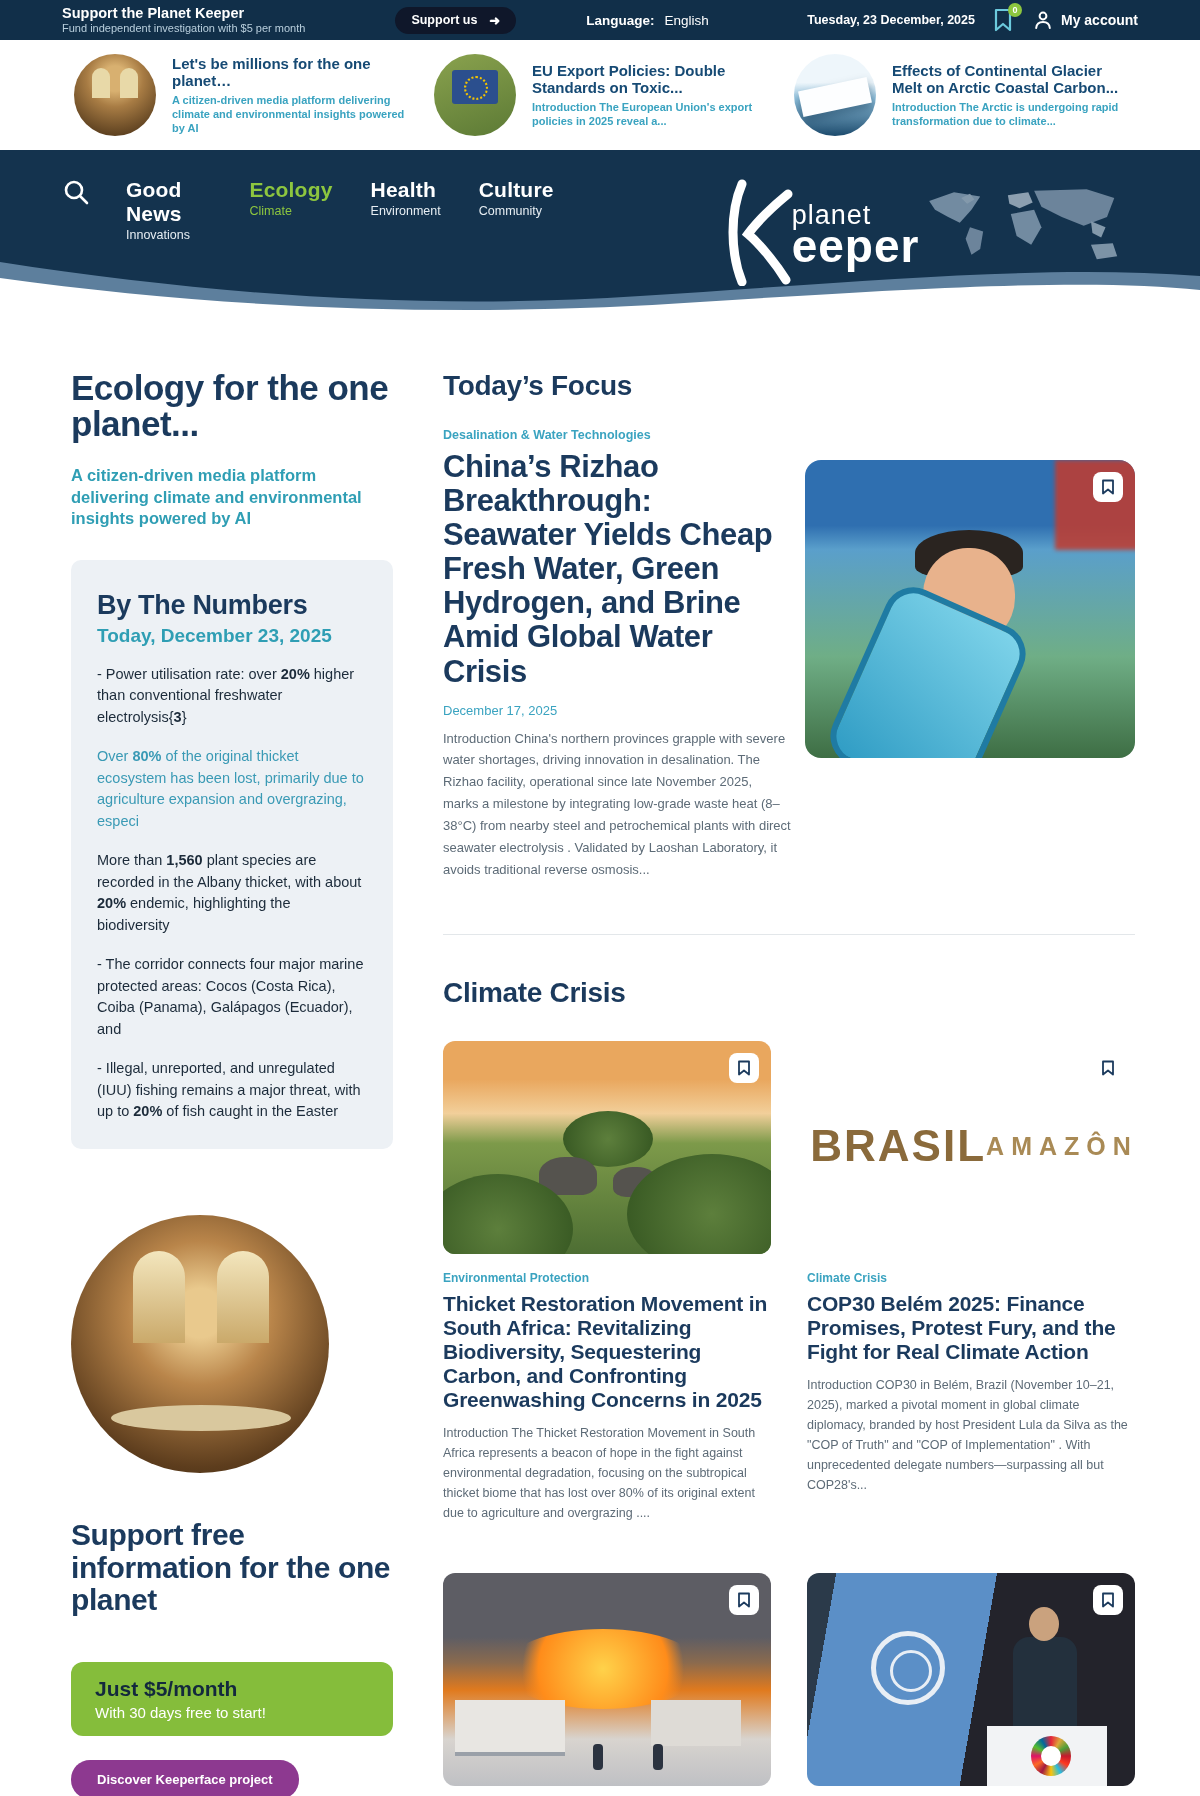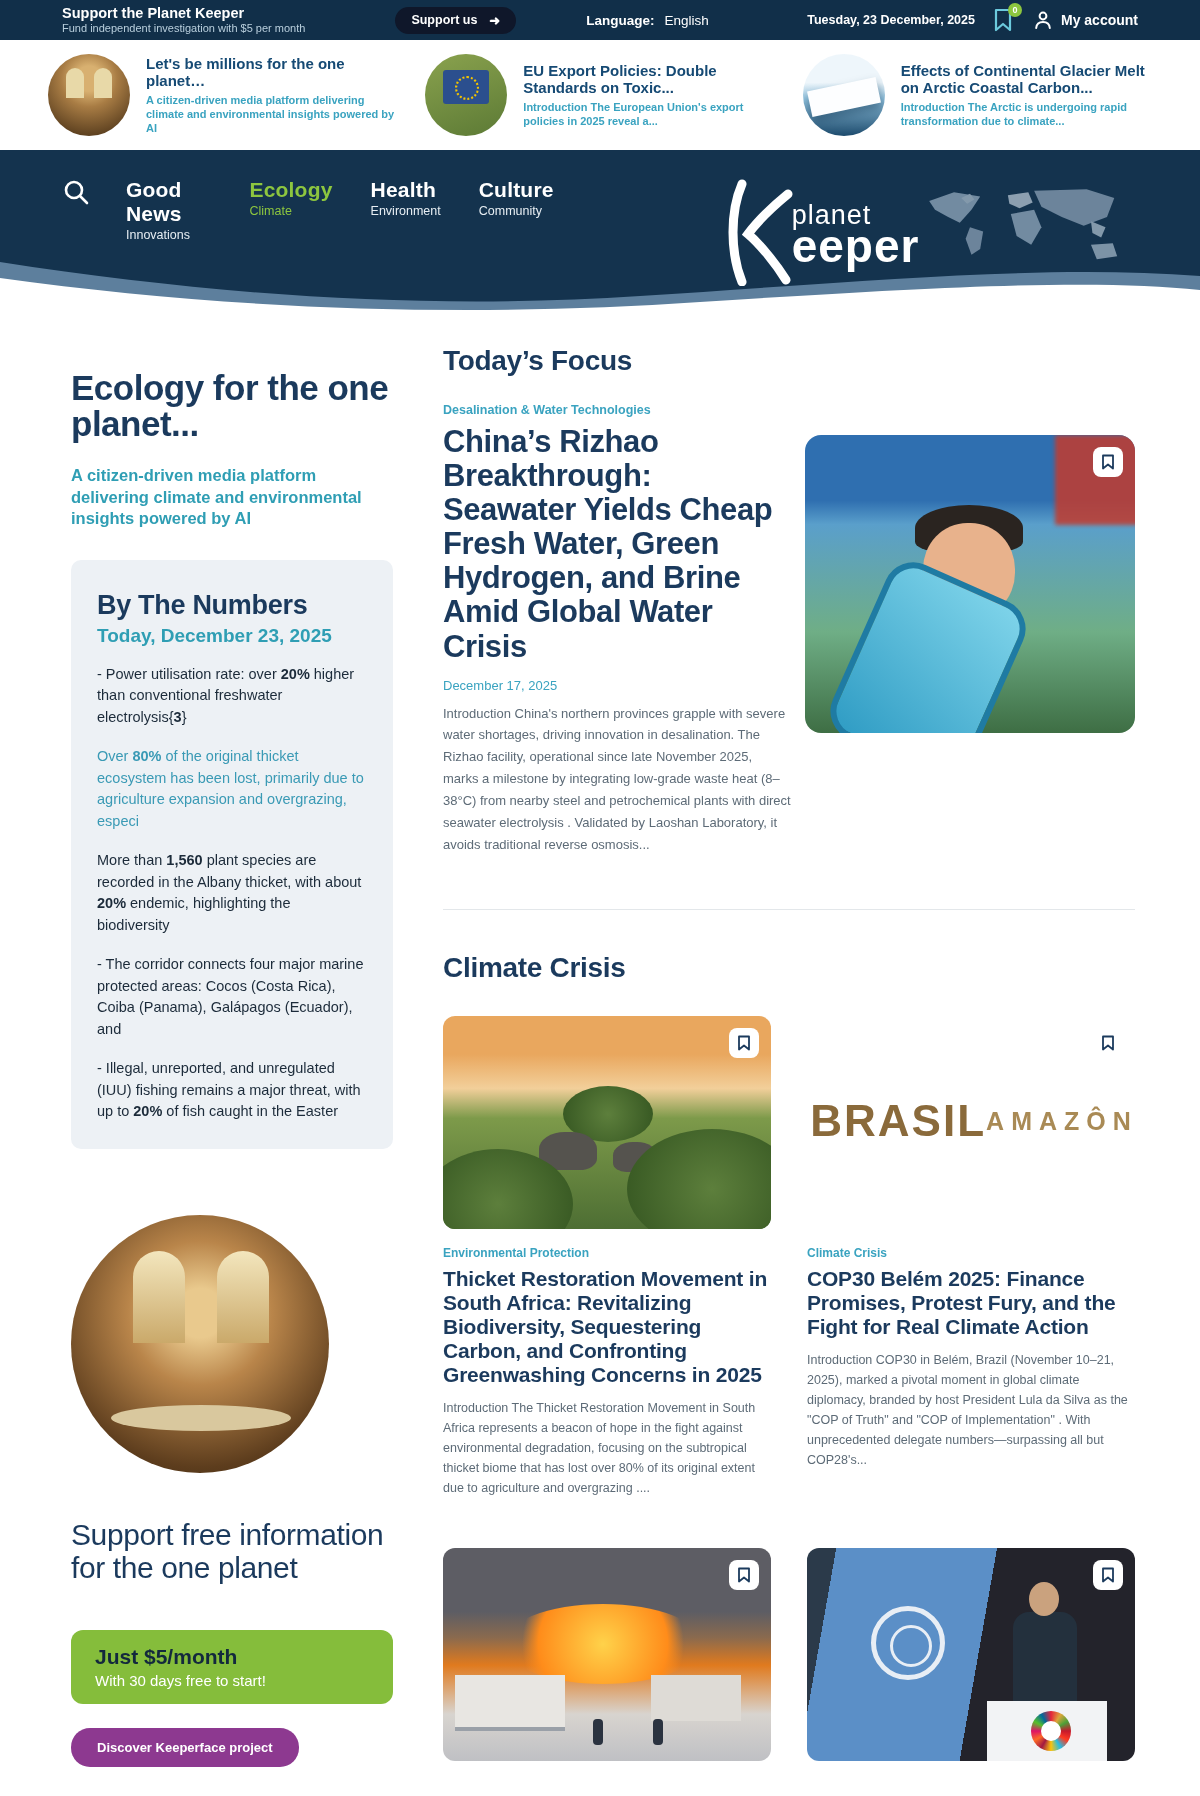--- a/index.html
+++ b/index.html
@@ -18,21 +18,21 @@
   .tb-lang{margin-left:70px;font-size:13.5px;display:flex;gap:10px;align-items:center}
   .tb-lang .l{font-weight:bold}
   .tb-right{margin-left:auto;display:flex;align-items:center;gap:18px}
   .tb-date{font-size:12.5px;font-weight:bold}
   .tb-bm{position:relative;width:22px;height:24px}
   .tb-badge{position:absolute;top:-5px;right:-7px;width:14px;height:14px;border-radius:50%;
             background:#8dc63f;color:#fff;font-size:9px;font-weight:bold;display:flex;align-items:center;justify-content:center}
   .tb-account{display:flex;align-items:center;gap:8px;font-size:14px;font-weight:bold;cursor:pointer}
 
   
-  .teasers{height:110px;background:#fff;display:flex;align-items:center;padding:0 48px;gap:28px}
+  .teasers{height:110px;background:#fff;display:flex;align-items:center;padding:0 74px;gap:28px}
   .teaser{display:flex;align-items:center;gap:16px;flex:1;cursor:pointer}
   .teaser .ph{width:82px;height:82px;border-radius:50%;flex-shrink:0;overflow:hidden;position:relative}
   .teaser .tt{font-size:15px;font-weight:bold;color:#164a74;line-height:1.15}
   .teaser .ts{font-size:11px;font-weight:bold;color:#3aa3c0;line-height:1.25;margin-top:5px}
   .ph-cafe{background:radial-gradient(circle at 50% 30%,#d8b070 0 18%,#a87c44 40%,#4d3418 90%)}
   .ph-cafe:before{content:"";position:absolute;left:18px;top:14px;width:18px;height:30px;border-radius:9px 9px 0 0;background:#e8d9a8}
   .ph-cafe:after{content:"";position:absolute;right:18px;top:14px;width:18px;height:30px;border-radius:9px 9px 0 0;background:#e8d9a8}
   .ph-eu{background:linear-gradient(160deg,#8aa24e,#5c7a35)}
   .ph-eu:before{content:"";position:absolute;left:18px;top:16px;width:46px;height:34px;background:#2b4f8e;border-radius:3px}
   .ph-eu:after{content:"";position:absolute;left:30px;top:22px;width:20px;height:20px;border-radius:50%;border:2px dotted #f4c400}
@@ -68,30 +68,30 @@
   .stat{font-size:14.5px;line-height:1.5;margin-top:17px}
   .stat-dark{color:#1c2b3a}
   .stat-teal{color:#3a9ab5}
   .stat b{font-weight:bold}
   .side-photo{width:258px;height:258px;border-radius:50%;margin-top:66px;position:relative;overflow:hidden;
               background:radial-gradient(circle at 50% 38%,#e9c98d 0 12%,#b9854a 35%,#5d3d1d 75%,#3a2410 100%)}
   .side-photo .w1,.side-photo .w2{position:absolute;top:36px;width:52px;height:92px;border-radius:26px 26px 0 0;
               background:linear-gradient(180deg,#f3e6bd,#caa96a)}
   .side-photo .w1{left:62px}.side-photo .w2{left:146px}
   .side-photo .tbl{position:absolute;bottom:42px;left:40px;width:180px;height:26px;border-radius:50%;background:#d9c89e}
-  .support-h{margin-top:46px;font-size:30px;font-weight:normal;color:#1b3a5d;line-height:1.08;letter-spacing:-.4px}
+  .support-h{margin-top:46px;font-size:30px;font-weight:bold;color:#1b3a5d;line-height:1.08;letter-spacing:-.4px}
   .price-box{margin-top:46px;background:#85bd3b;border-radius:12px;padding:15px 24px;width:322px;cursor:pointer}
   .price-box .p1{font-size:21px;font-weight:bold;color:#13293d}
   .price-box .p2{font-size:15px;color:#fff;margin-top:3px}
   .purple-btn{margin-top:24px;background:#8d3990;color:#fff;border:none;border-radius:19px;
               font-size:13px;font-weight:bold;padding:12px 26px;cursor:pointer;font-family:inherit}
 
   
   .sec-h{font-size:28px;font-weight:bold;color:#1b3a5d;letter-spacing:-.3px}
-  .focus{margin-top:31px}
+  .focus{margin-top:56px}
   .focus-row{display:flex;margin-top:26px}
   .focus-txt{width:348px;flex-shrink:0}
   .cat{font-size:12.5px;font-weight:bold;color:#3aa3c0}
   .focus-title{margin-top:8px;font-size:31px;font-weight:bold;color:#1b3a5d;line-height:1.1;letter-spacing:-.4px}
   .focus-date{margin-top:14px;font-size:13px;color:#3aa3c0}
   .excerpt{margin-top:10px;font-size:13px;color:#5d6b77;line-height:1.68}
   .imgbox{position:relative;border-radius:16px;overflow:hidden}
   .focus-img{width:330px;height:298px;margin-left:14px;margin-top:32px;flex-shrink:0;
              background:linear-gradient(180deg,#2f6fb0 0 22%,#5a9fcb 30%,#6fae86 66%,#3e6e44 100%)}
   .focus-img .face{position:absolute;left:118px;top:88px;width:92px;height:96px;border-radius:48%;background:#e8b28c}

